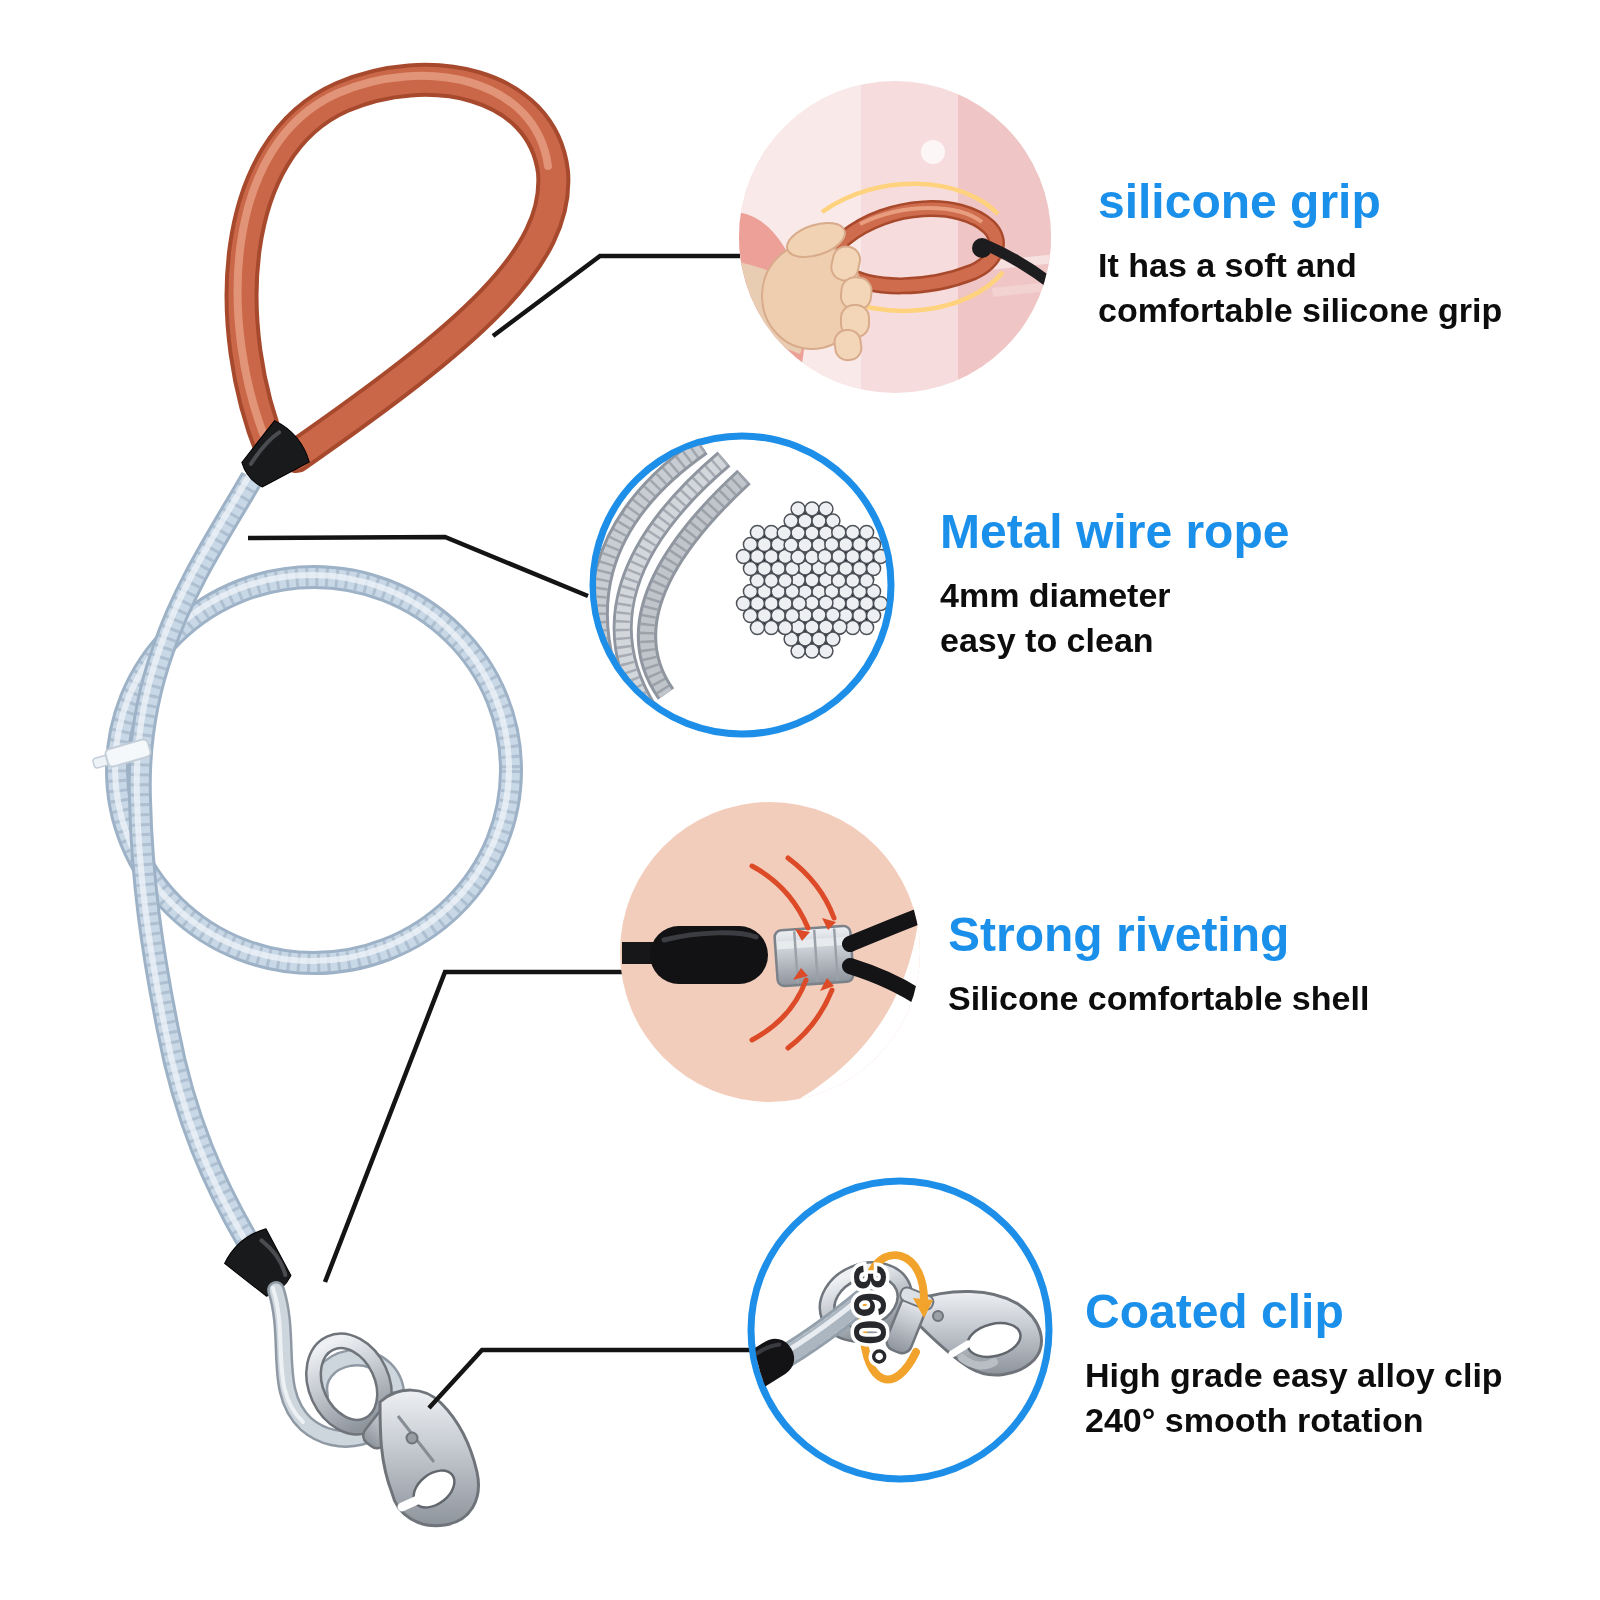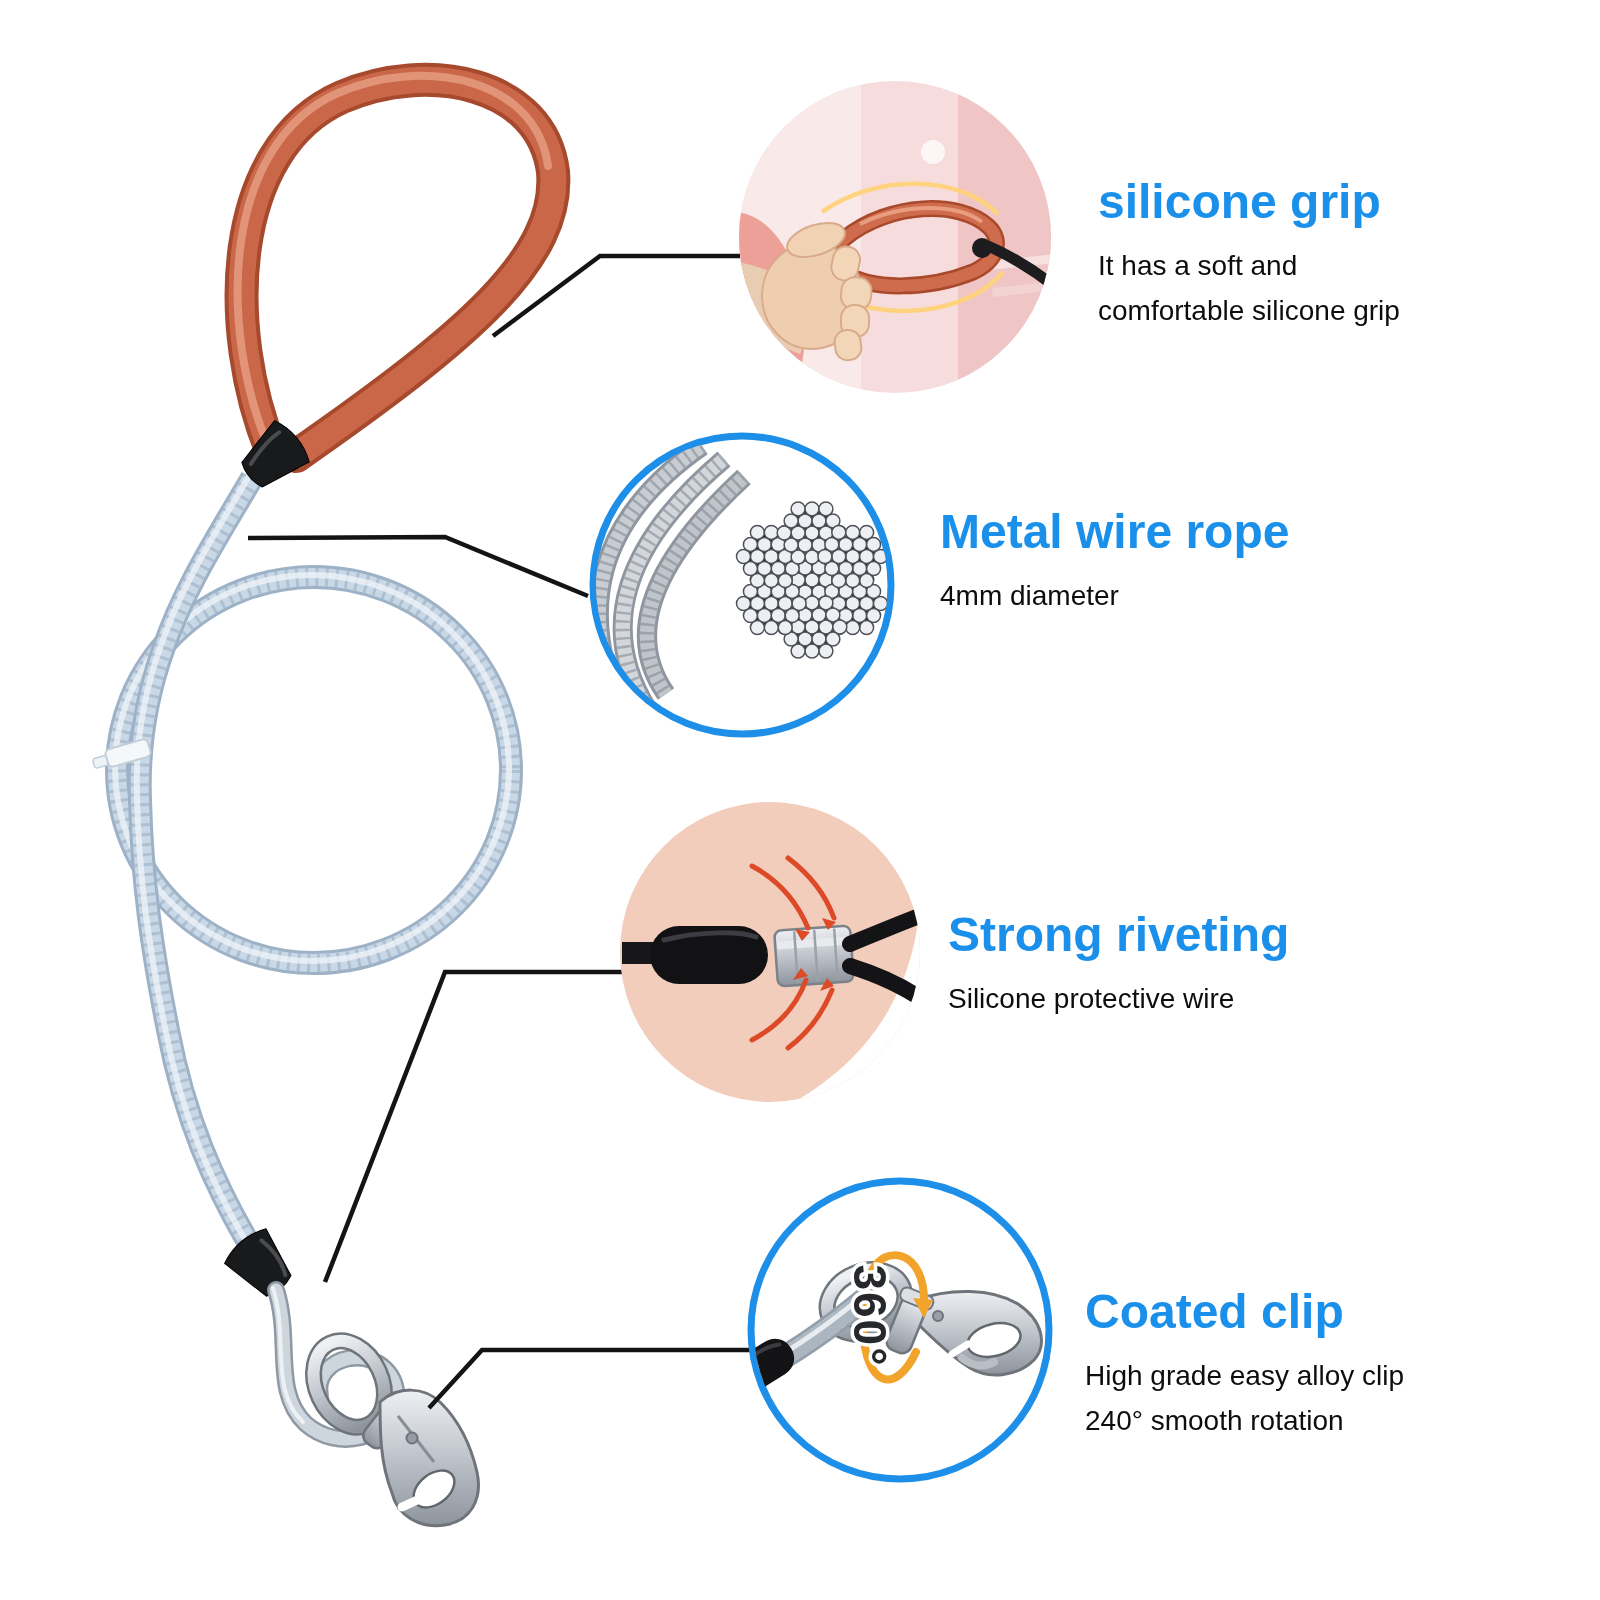--- a/index.html
+++ b/index.html
@@ -1,21 +1,21 @@
 <!DOCTYPE html>
 <html><head>
 <meta charset="utf-8">
 <style>
   html,body{margin:0;padding:0;background:#ffffff;}
   .canvas{position:relative;width:1600px;height:1600px;background:#ffffff;overflow:hidden;
           font-family:"Liberation Sans", sans-serif;}
   .art{position:absolute;left:0;top:0;}
   .feature{position:absolute;}
   .feature h2{margin:16px 0 14px 0;font-size:48px;font-weight:bold;color:#1b90ea;line-height:1.15;}
-  .feature .line{font-size:28px;line-height:45px;color:#0d0d0d;}
+  .feature .line{font-size:34px;line-height:45px;color:#0d0d0d;font-weight:bold;}
 </style>
 </head>
 <body>
 
 <div class="canvas">
 
 <svg class="art" width="1600" height="1600" viewBox="0 0 1600 1600">
   <defs>
     <linearGradient id="silverV" x1="0" y1="0" x2="0" y2="1">
       <stop offset="0" stop-color="#eef0f3"></stop>
@@ -361,25 +361,26 @@
 
 <div class="feature" style="left:1098px;top:158px;">
   <h2>silicone grip</h2>
   <div class="line">It has a soft and</div>
   <div class="line">comfortable silicone grip</div>
 </div>
 
 <div class="feature" style="left:940px;top:488px;">
   <h2>Metal wire rope</h2>
   <div class="line">4mm diameter</div>
+  <div class="line">easy to clean</div>
 </div>
 
 <div class="feature" style="left:948px;top:891px;">
   <h2>Strong riveting</h2>
-  <div class="line">Silicone protective wire</div>
+  <div class="line">Silicone comfortable shell</div>
 </div>
 
 <div class="feature" style="left:1085px;top:1268px;">
   <h2>Coated clip</h2>
   <div class="line">High grade easy alloy clip</div>
   <div class="line">240° smooth rotation</div>
 </div>
 
 </div>
 

